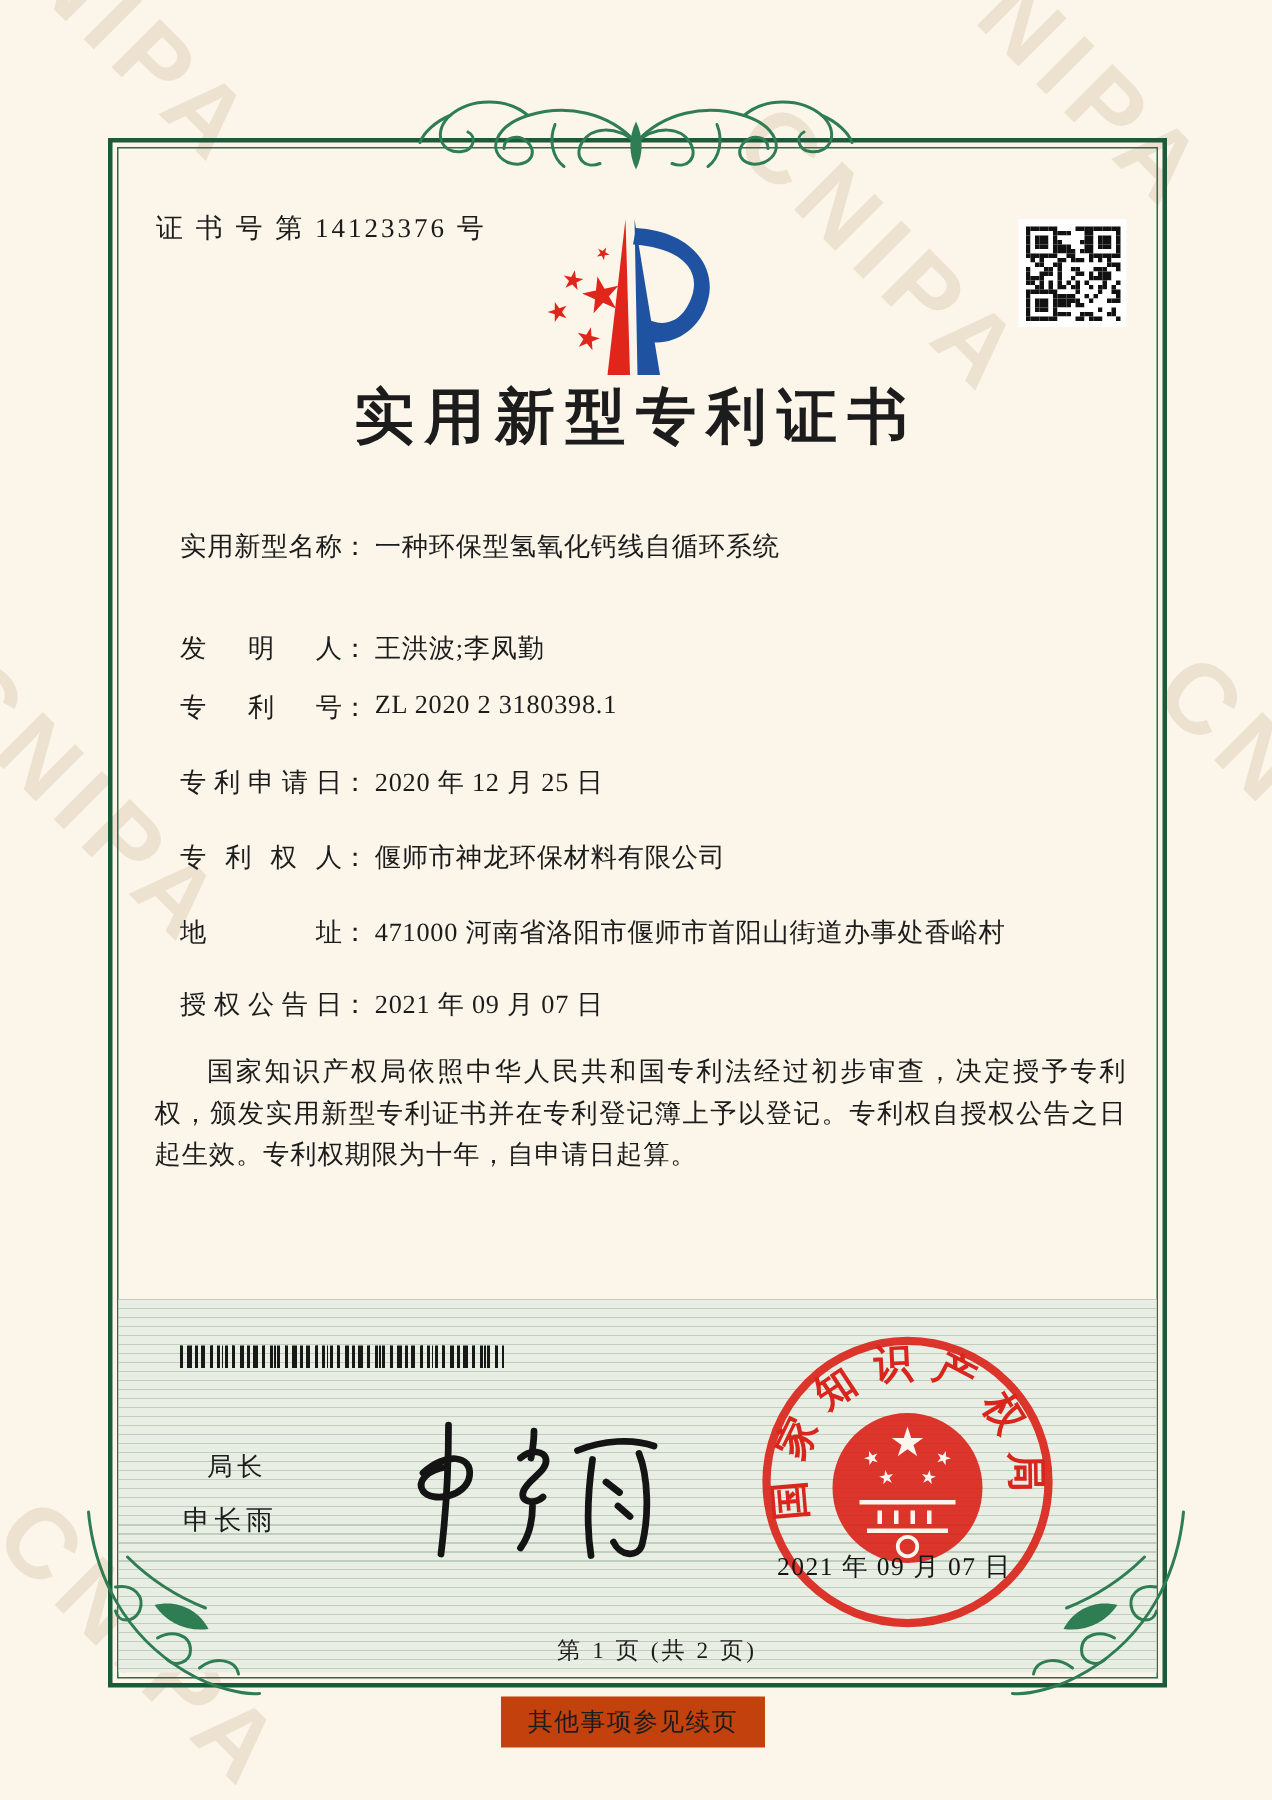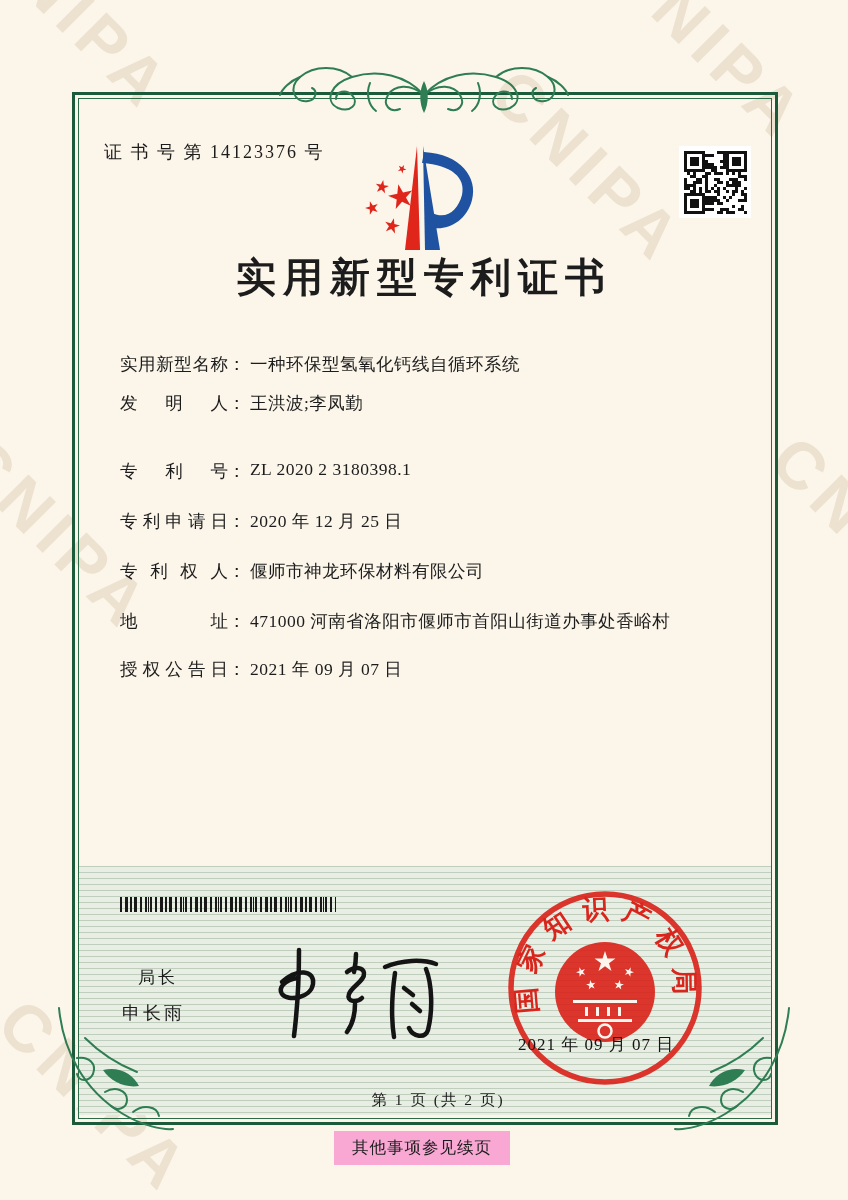--- a/index.html
+++ b/index.html
@@ -48,21 +48,21 @@
        repeating-linear-gradient(90deg,#181818 0 1px,transparent 1px 7px);}
   .officer-title{position:absolute;left:138px;top:966px;font-size:17px;letter-spacing:3px;}
   .officer-name{position:absolute;left:122px;top:1001px;font-size:18px;letter-spacing:3px;}
   .signature{position:absolute;left:252px;top:942px;}
   
   .seal{position:absolute;left:505px;top:888px;width:200px;height:200px;}
   .seal-date{position:absolute;left:518px;top:1033px;font-size:17px;letter-spacing:1px;
              color:#141414;z-index:5;}
   .page-num{position:absolute;left:72px;top:1090px;width:700px;text-align:center;
             font-size:15.5px;letter-spacing:2px;padding-left:16px;}
-  .note-box{position:absolute;left:334px;top:1131px;width:176px;height:34px;background:#f9a8d4;
+  .note-box{position:absolute;left:334px;top:1131px;width:176px;height:34px;background:#c2410c;
             display:flex;align-items:center;justify-content:center;font-size:16.5px;
             letter-spacing:1px;}
 </style>
 </head>
 <body>
 
 <div class="wm" style="left:-45px;top:-25px;">CNIPA</div>
 <div class="wm" style="left:590px;top:5px;">CNIPA</div>
 <div class="wm" style="left:468px;top:128px;">CNIPA</div>
 <div class="wm" style="left:-65px;top:495px;">CNIPA</div>
@@ -576,21 +576,21 @@
       <div class="qb"></div>
     </div>
 </div>
 
 <div class="title">实用新型专利证书</div>
 
 <div class="frow" style="top:352px;">
   <span class="flabel">实用新型名称</span><span class="fcolon">：</span>
   <span class="fvalue">一种环保型氢氧化钙线自循环系统</span>
 </div>
-<div class="frow" style="top:391px;">
+<div class="frow" style="top:420px;">
   <span class="flabel">发明人</span><span class="fcolon">：</span>
   <span class="fvalue">王洪波;李凤勤</span>
 </div>
 <div class="frow" style="top:459px;">
   <span class="flabel">专利号</span><span class="fcolon">：</span>
   <span class="fvalue">ZL 2020 2 3180398.1</span>
 </div>
 <div class="frow" style="top:509px;">
   <span class="flabel">专利申请日</span><span class="fcolon">：</span>
   <span class="fvalue">2020 年 12 月 25 日</span>
@@ -602,20 +602,21 @@
 <div class="frow" style="top:609px;">
   <span class="flabel">地址</span><span class="fcolon">：</span>
   <span class="fvalue">471000 河南省洛阳市偃师市首阳山街道办事处香峪村</span>
 </div>
 <div class="frow" style="top:657px;">
   <span class="flabel">授权公告日</span><span class="fcolon">：</span>
   <span class="fvalue">2021 年 09 月 07 日</span>
 </div>
 
 <div class="body-text">
+  <p>国家知识产权局依照中华人民共和国专利法经过初步审查，决定授予专利权，颁发实用新型专利证书并在专利登记簿上予以登记。专利权自授权公告之日起生效。专利权期限为十年，自申请日起算。</p>
 </div>
 
 <div class="barcode"></div>
 
 <div class="officer-title">局长</div>
 <div class="officer-name">申长雨</div>
 
 <svg class="signature" width="195" height="100" viewBox="0 0 195 100">
   <g fill="none" stroke="#141414" stroke-width="4.5" stroke-linecap="round">
     <path d="M30,40 C45,26 63,28 61,42 C59,56 36,60 30,52 C26,46 32,38 46,36"></path>

